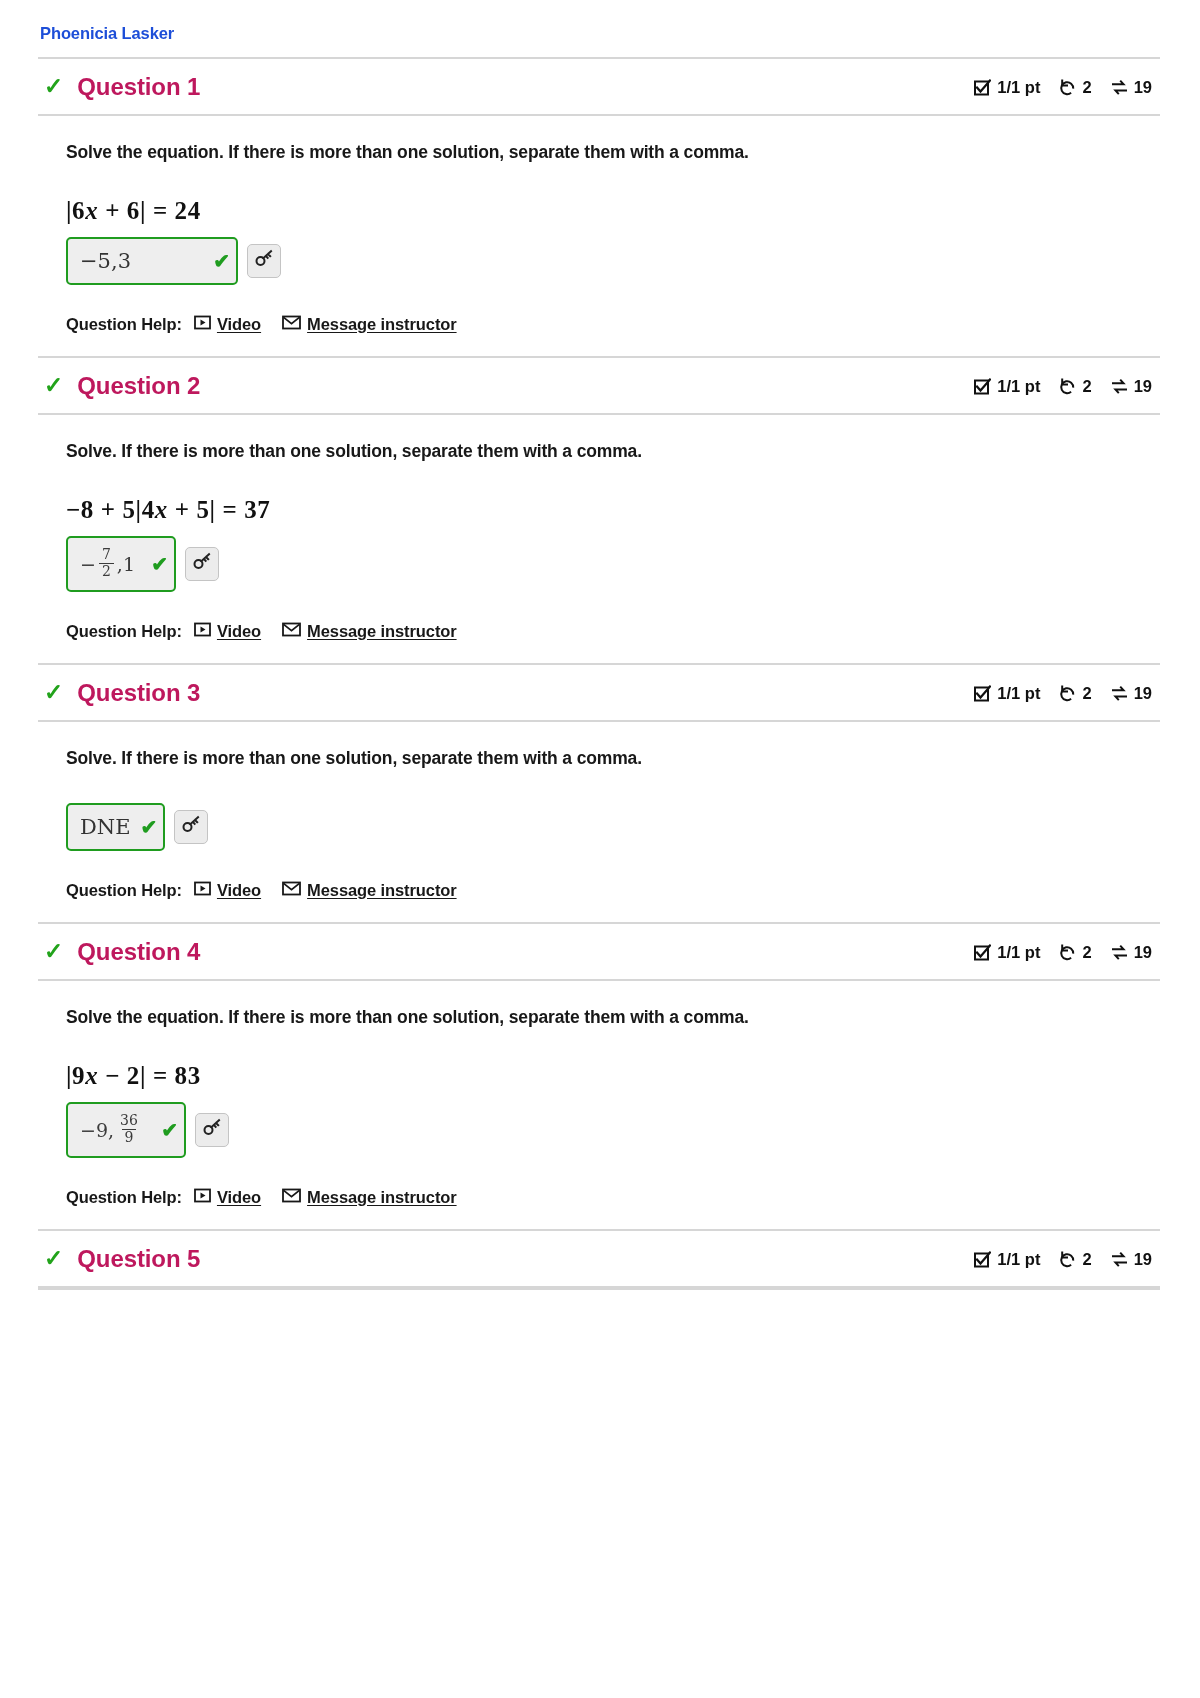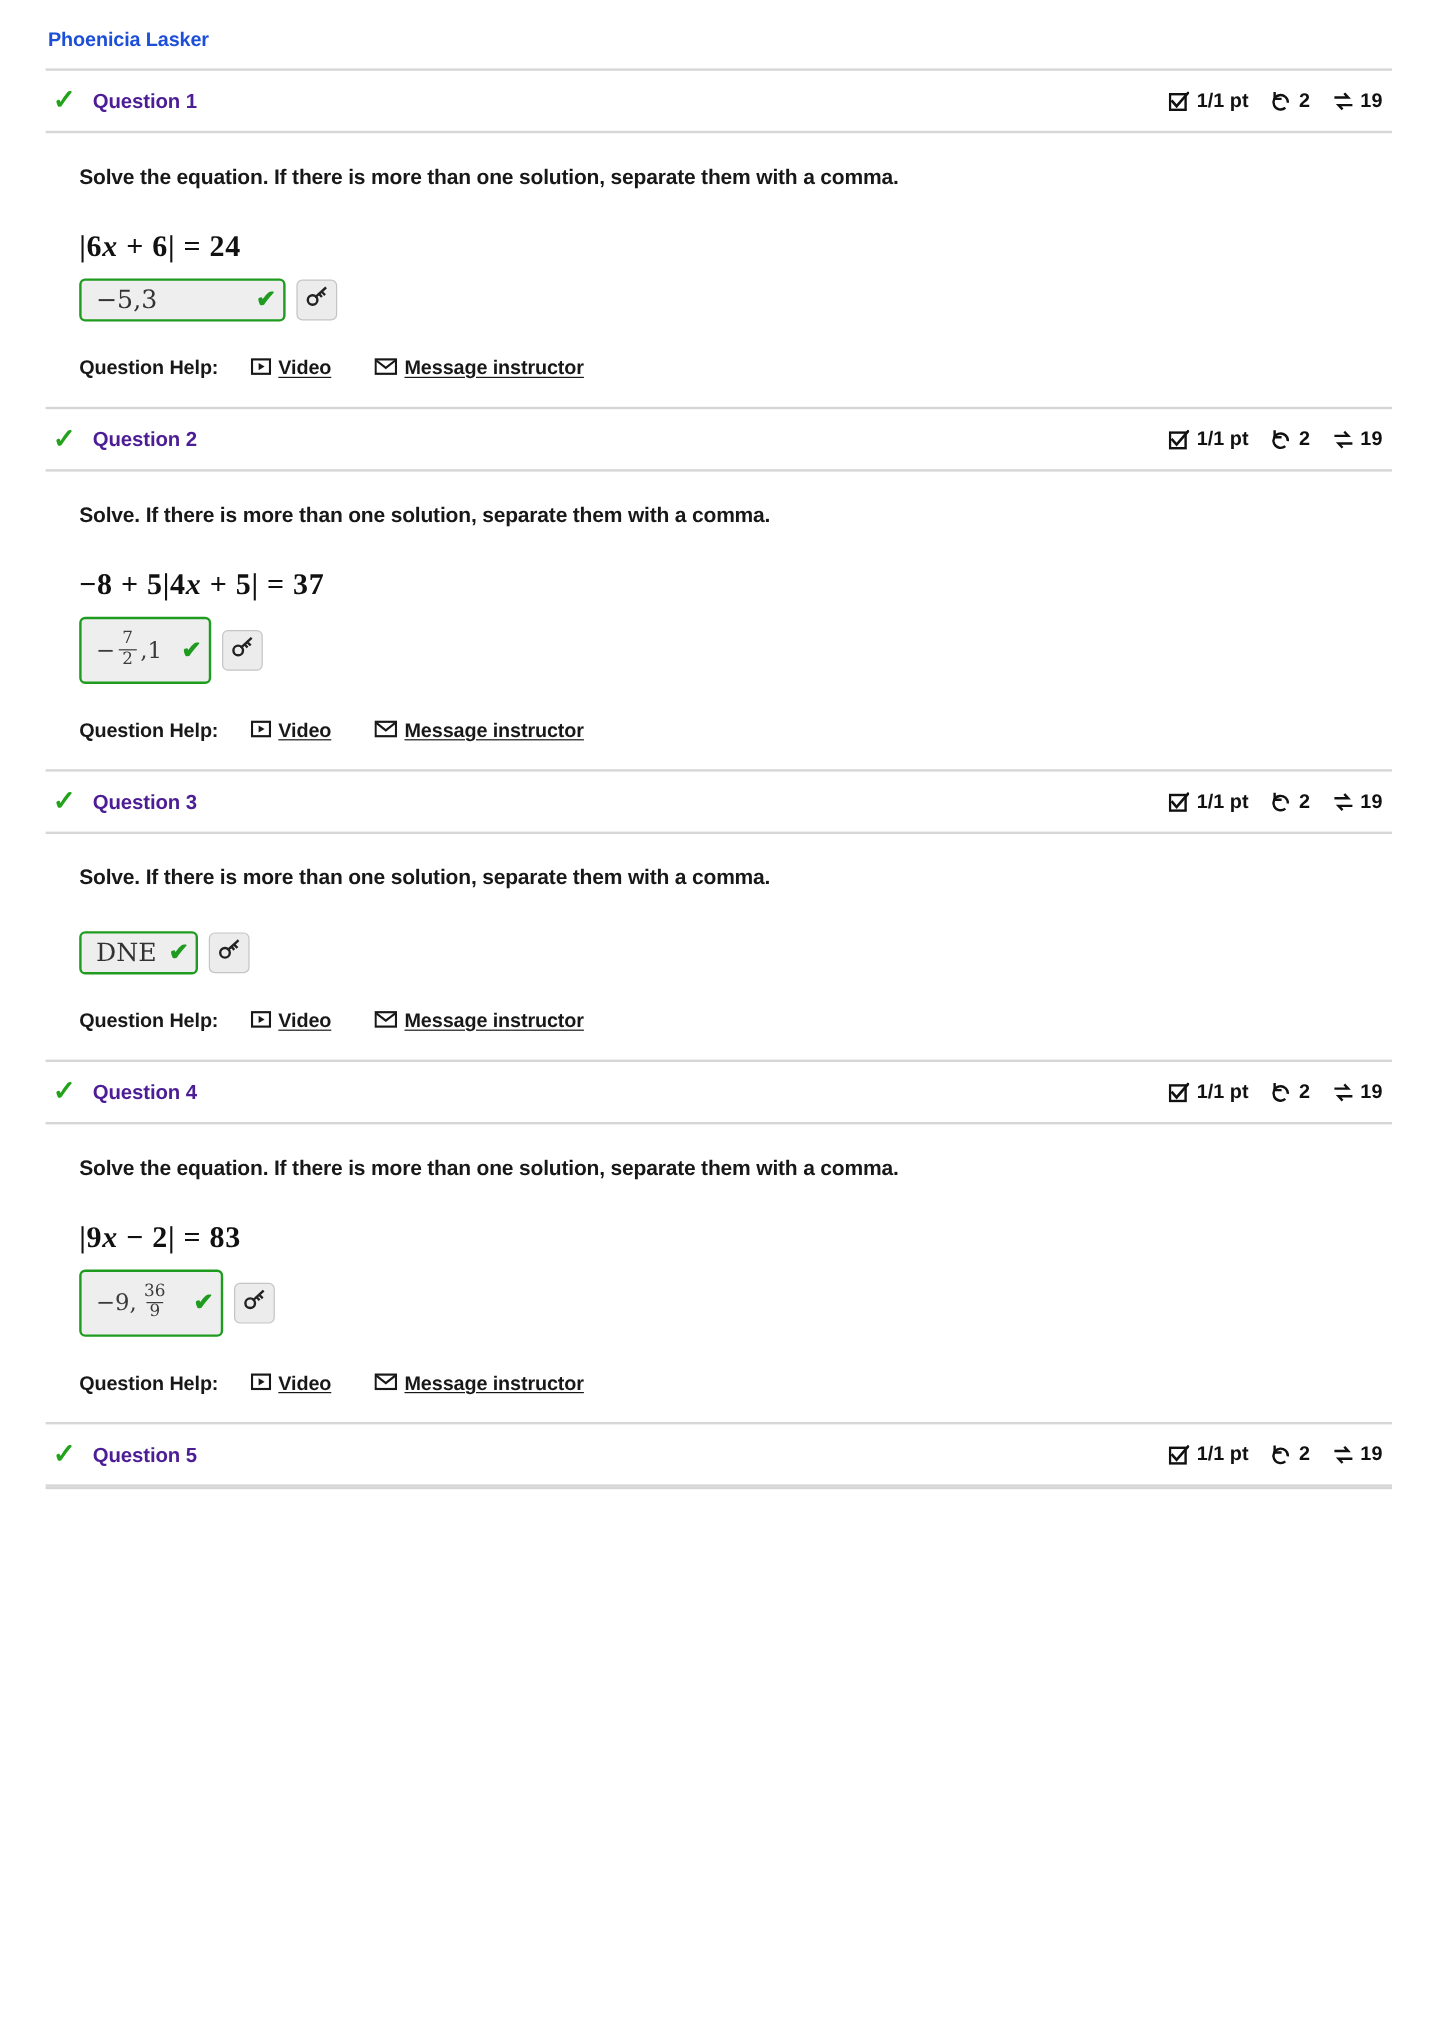--- a/index.html
+++ b/index.html
@@ -56,23 +56,23 @@
   }
   .check-mark {
     color: #22a31b;
     font-size: 23px;
     line-height: 1;
     font-weight: 700;
     display: inline-block;
     transform: translateY(-1px);
   }
   .q-label {
-    font-size: 17px;
-    font-weight: 700;
-    color: #4c1d95;
+    font-size: 24px;
+    font-weight: 700;
+    color: #be185d;
     letter-spacing: -0.1px;
   }
   .q-header-right {
     display: flex;
     align-items: flex-end;
     gap: 19px;
     font-size: 16.5px;
     font-weight: 700;
     color: #111111;
   }
@@ -113,21 +113,21 @@
     display: flex;
     align-items: center;
     gap: 9px;
     margin-bottom: 30px;
   }
   .answer-box {
     border: 2px solid #1f9c1f;
     border-radius: 5px;
     background: #eeeeee;
     min-width: 172px;
-    height: 36px;
+    height: 48px;
     display: flex;
     align-items: center;
     justify-content: space-between;
     padding: 0 6px 0 12px;
     gap: 10px;
   }
   .answer-box.tall { height: 56px; }
   .answer-box.narrow { min-width: 96px; }
   .answer-box.mid { min-width: 110px; }
   .answer-box.wide { min-width: 120px; }
@@ -170,21 +170,21 @@
     display: flex;
     align-items: center;
     justify-content: center;
     cursor: pointer;
   }
 
   
   .help-row {
     display: flex;
     align-items: center;
-    gap: 22px;
+    gap: 7px;
     font-size: 16.5px;
     font-weight: 700;
     color: #181818;
     letter-spacing: -0.1px;
   }
   .help-label { margin-right: 5px; }
   .help-link {
     display: inline-flex;
     gap: 6px;
     color: #181818;

